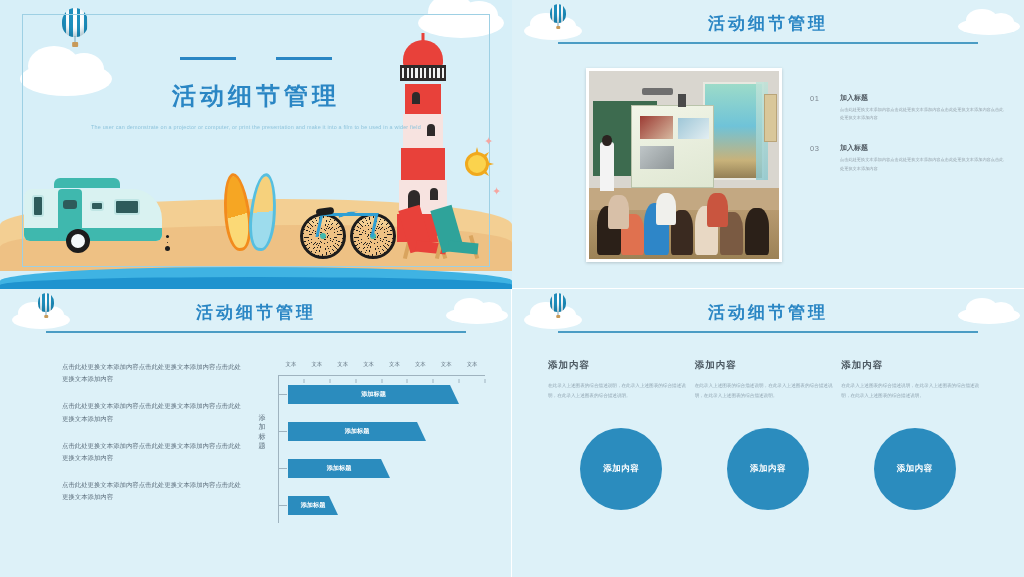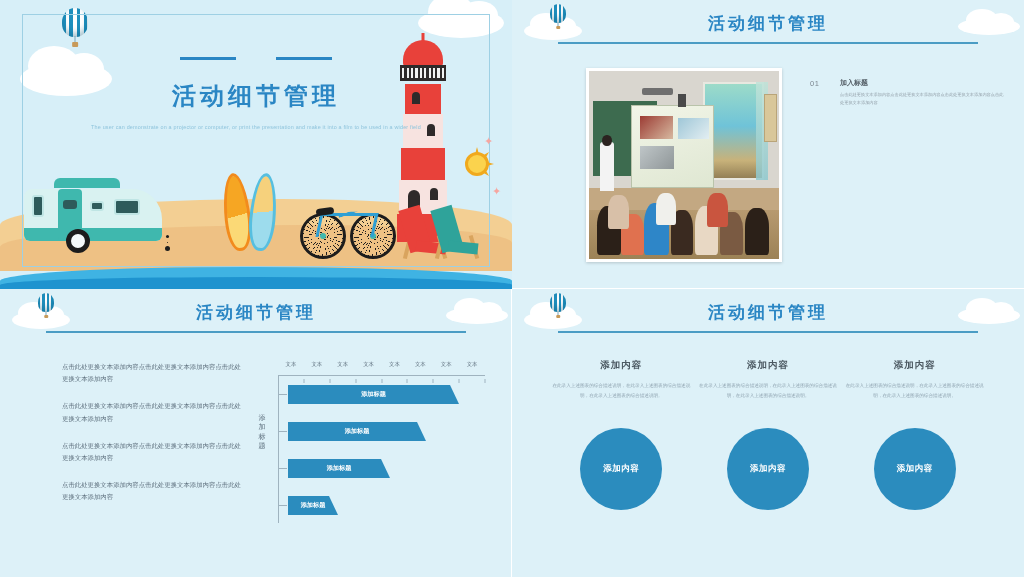--- a/index.html
+++ b/index.html
@@ -165,21 +165,21 @@
      background:#d9c79a; border:1px solid #b9a478; }
   .ph-teacher{ position:absolute; left:6%; top:38%; width:7%; height:26%;
      background:#f3f3f3; border-radius:3px 3px 0 0; }
   .ph-thead { position:absolute; left:7%; top:34%; width:5%; height:6%;
      background:#2b2320; border-radius:50%; }
   .ph-desk { position:absolute; left:0; bottom:0; width:100%; height:26%;
      background:linear-gradient(180deg,#b79a70,#9c8256); }
   .ph-kid  { position:absolute; bottom:2%; border-radius:40% 40% 10% 10%; }
 
   .list { position:absolute; left:298px; top:78px; width:196px; }
-  .li { position:relative; margin-bottom:21px; padding-left:30px; }
+  .li { position:relative; margin-bottom:21px; padding-left:30px;margin-top:15px; }
   .li .num { position:absolute; left:0; top:1px; font-size:7.5px; color:#7d8790; letter-spacing:.5px; }
   .li .ttl { font-size:7px; color:#515b63; font-weight:bold; margin-bottom:3px; }
   .li .bd  { font-size:4.2px; color:#95a2ab; line-height:1.95; }
 
   
   .paras { position:absolute; left:62px; top:72px; width:180px; }
   .para { font-size:6.4px; color:#5d6f7d; line-height:1.9; margin-bottom:15px; }
 
   .chart { position:absolute; left:250px; top:68px; width:235px; height:180px; }
   .axis-top { position:absolute; left:28px; right:0; top:18px; height:1px; background:#9fb3bf; }
@@ -192,21 +192,21 @@
   .ystub { position:absolute; left:28px; width:9px; height:1px; background:#9fb3bf; }
   .ylabel { position:absolute; left:6px; top:56px; width:12px; font-size:7px; color:#5d6f7d;
             line-height:1.35; text-align:center; }
   .bar { position:absolute; left:38px; height:19px; background:#2b8cbe;
          clip-path:polygon(0 0, calc(100% - 9px) 0, 100% 100%, 0 100%);
          color:#fff; font-size:6.2px; font-weight:bold; display:flex; align-items:center;
          justify-content:center; }
 
   
   .cols { position:absolute; left:36px; right:36px; top:70px; display:flex; }
-  .col { flex:1; text-align:center; position:relative; }
+  .col { flex:1; position:relative; }
   .col .h { font-size:9.5px; font-weight:bold; color:#4d5a63; letter-spacing:1px; margin-bottom:9px; }
   .col .p { font-size:4.6px; color:#8fa3b0; line-height:2.1; }
   .col .circ { width:82px; height:82px; border-radius:50%; background:#2b8cbe; margin:28px auto 0;
                display:flex; align-items:center; justify-content:center;
                color:#fff; font-size:8.5px; font-weight:bold; letter-spacing:.5px; }
 </style>
 </head>
 <body>
 
 <div id="deck">
@@ -361,20 +361,25 @@
       <div class="ph-kid" style="left:35%;bottom:18%;width:11%;height:17%;background:#f0f0ec;"></div>
       <div class="ph-kid" style="left:62%;bottom:17%;width:11%;height:18%;background:#c9553f;"></div>
     </div>
 
     <div class="list">
       <div class="li">
         <span class="num">01</span>
         <div class="ttl">加入标题</div>
         <div class="bd">点击此处更换文本添加内容点击此处更换文本添加内容点击此处更换文本添加内容点击此处更换文本添加内容</div>
       </div>
+      <div class="li">
+        <span class="num">03</span>
+        <div class="ttl">加入标题</div>
+        <div class="bd">点击此处更换文本添加内容点击此处更换文本添加内容点击此处更换文本添加内容点击此处更换文本添加内容</div>
+      </div>
     </div>
   </div>
 
   <div class="slide sep-r">
     <div class="cloud" style="left:12px;top:22px;width:58px;height:18px;">
       <div style="position:absolute;left:6px;top:-9px;width:32px;height:22px;background:#fff;border-radius:50%;"></div>
       <div style="position:absolute;left:28px;top:-5px;width:24px;height:18px;background:#fff;border-radius:50%;"></div>
     </div>
     <div class="cloud" style="left:446px;top:18px;width:62px;height:17px;">
       <div style="position:absolute;left:8px;top:-9px;width:32px;height:22px;background:#fff;border-radius:50%;"></div>

